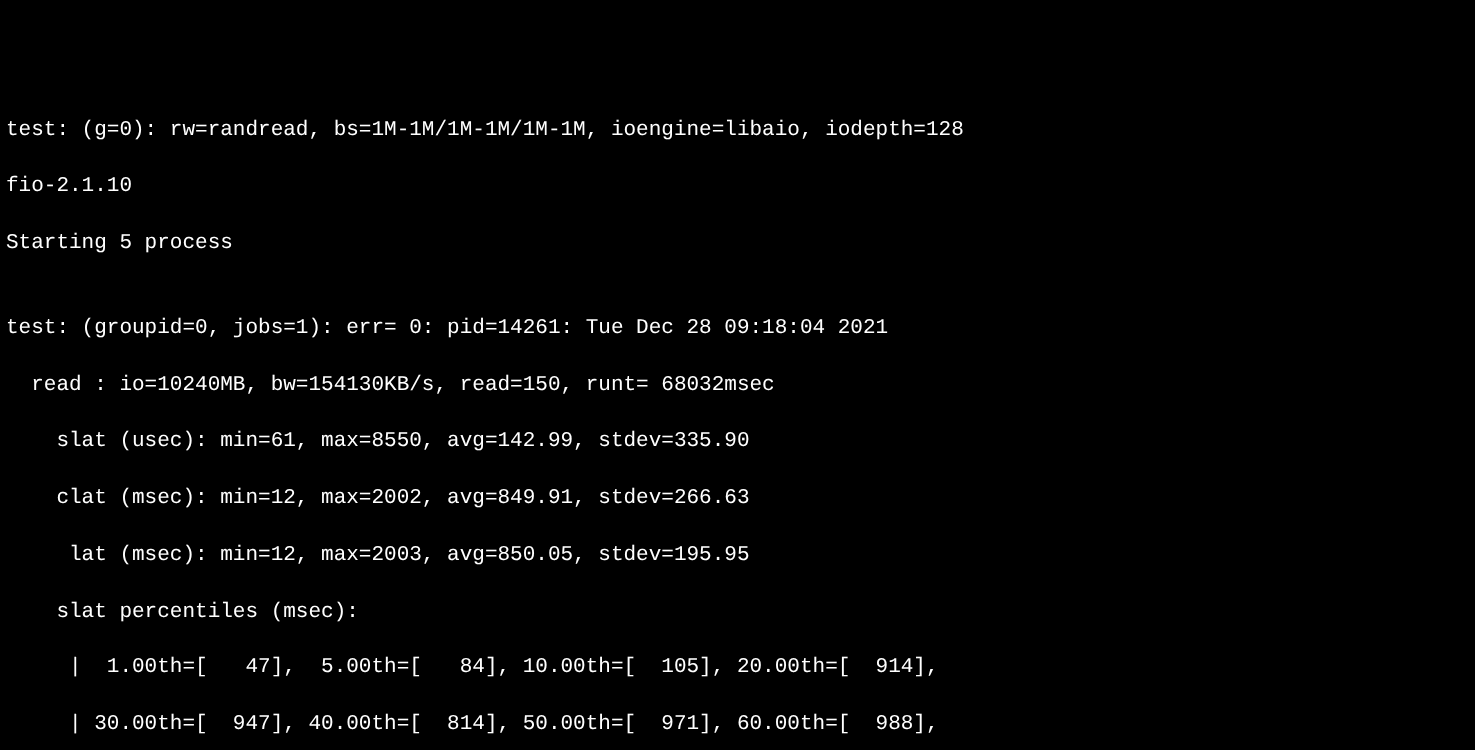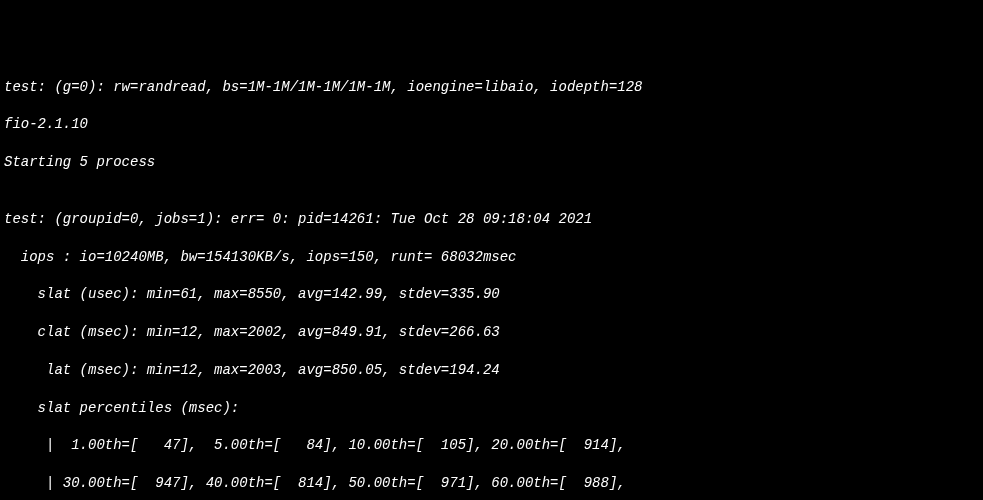--- a/index.html
+++ b/index.html
@@ -1,19 +1,18 @@
 <!DOCTYPE html>
 <html><head>
   <meta charset="utf-8">
   <style>
     * {
       margin: 0;
       padding: 0;
       box-sizing: border-box;
-      font-style: italic;
     }
     body {
       background-color: #000000;
       color: #ffffff;
       font-family: "Courier New", Consolas, monospace;
       font-size: 14px;
       line-height: 1.35;
       padding: 2px 4px;
       width: 983px;
       height: 500px;
@@ -26,25 +25,25 @@
   </style>
 </head>
 <body>
 
 
 
 <div class="line">test: (g=0): rw=randread, bs=1M-1M/1M-1M/1M-1M, ioengine=libaio, iodepth=128</div>
 <div class="line">fio-2.1.10</div>
 <div class="line">Starting 5 process</div>
 <div class="line"></div>
-<div class="line">test: (groupid=0, jobs=1): err= 0: pid=14261: Tue Oct 28 09:18:04 2021</div>
-<div class="line">  iops : io=10240MB, bw=154130KB/s, iops=150, runt= 68032msec</div>
+<div class="line">test: (groupid=0, jobs=1): err= 0: pid=14261: Tue Dec 28 09:18:04 2021</div>
+<div class="line">  read : io=10240MB, bw=154130KB/s, read=150, runt= 68032msec</div>
 <div class="line">    slat (usec): min=61, max=8550, avg=142.99, stdev=335.90</div>
 <div class="line">    clat (msec): min=12, max=2002, avg=849.91, stdev=266.63</div>
-<div class="line">     lat (msec): min=12, max=2003, avg=850.05, stdev=194.24</div>
+<div class="line">     lat (msec): min=12, max=2003, avg=850.05, stdev=195.95</div>
 <div class="line">    slat percentiles (msec):</div>
 <div class="line">     |  1.00th=[   47],  5.00th=[   84], 10.00th=[  105], 20.00th=[  914],</div>
 <div class="line">     | 30.00th=[  947], 40.00th=[  814], 50.00th=[  971], 60.00th=[  988],</div>
 
 
 
 
 
 
 

